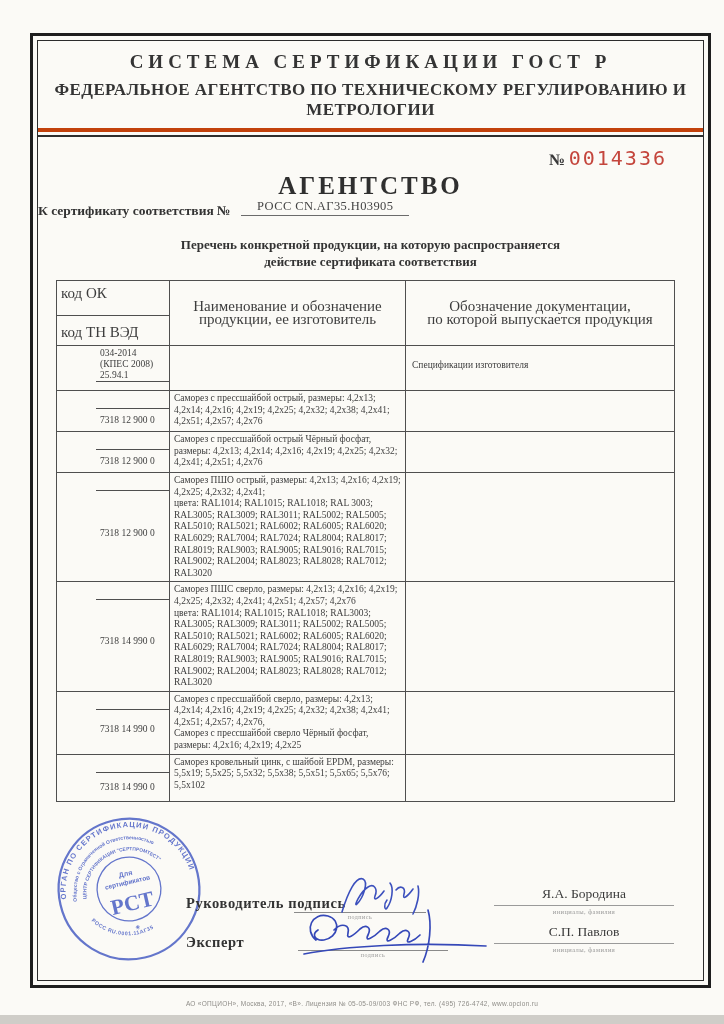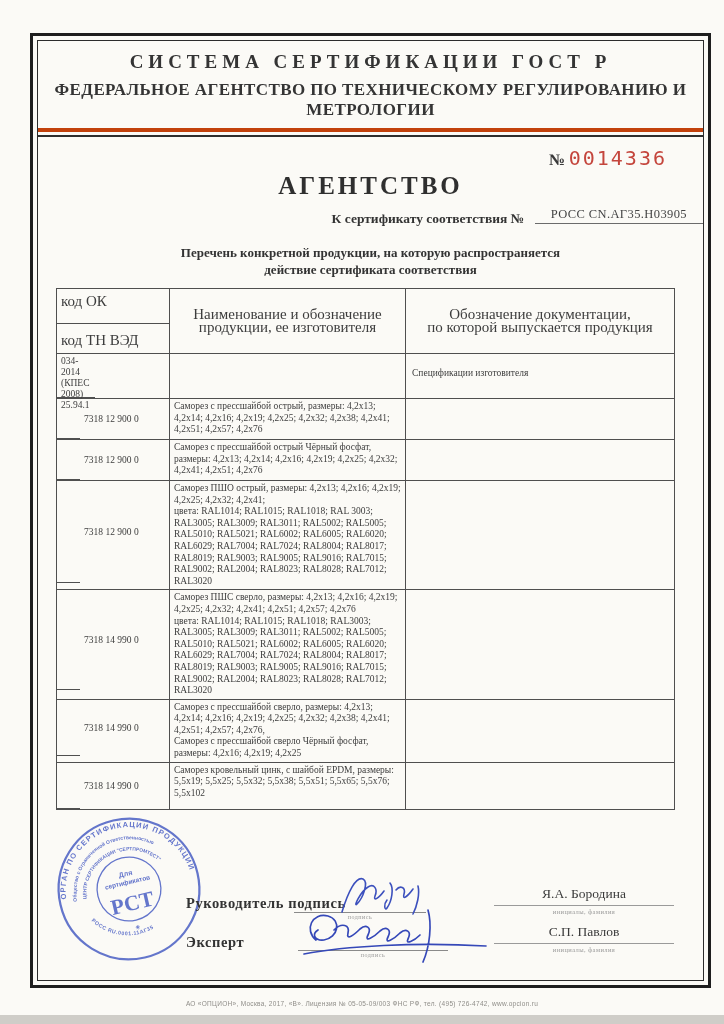--- a/index.html
+++ b/index.html
@@ -33,21 +33,21 @@
   .number-line{text-align:right;padding-right:36px;margin-top:9px;white-space:nowrap;}
   .num-sign{font-size:16px;font-weight:bold;color:#3a3a3a;}
   .num-value{
     font-family:"DejaVu Sans Mono", monospace;
     font-size:20px;color:#c4453c;letter-spacing:2px;
   }
   .appendix-title{
     text-align:center;font-weight:bold;font-size:25px;letter-spacing:3px;
     color:#2f2f2f;margin-top:2px;
   }
-  .cert-line{text-align:right;margin-top:11px;font-size:13.5px;font-weight:bold;color:#333;}
+  .cert-line{text-align:left;margin-top:3px;font-size:13.5px;font-weight:bold;color:#333;}
   .cert-value{
     display:inline-block;border-bottom:1px solid #6b6b6b;
     font-weight:normal;font-size:12.5px;color:#444;
     padding:0 16px 1px;margin-left:7px;
     transform:translateY(-5px);letter-spacing:0.4px;
   }
   .list-subtitle{
     text-align:center;font-weight:bold;font-size:13px;line-height:17px;
     color:#333;margin-top:15px;white-space:pre-line;
   }
@@ -59,21 +59,21 @@
     font-size:9.5px;color:#3d3d3d;
   }
   table.products td{border:1px solid #4f4f4f;vertical-align:top;padding:0;}
   .w-ok{width:112px}.w-prod{width:235px}.w-doc{width:268px}
   .hdr{font-size:15px;}
   .hdr-split{display:flex;flex-direction:column;height:64px;}
   .hdr-split .t{flex:0 0 30px;border-bottom:1px solid #4f4f4f;padding:4px 4px 0;}
   .hdr-split .b{flex:1;padding:8px 4px 0;}
   .hdr-center{display:flex;align-items:center;justify-content:center;height:64px;
     text-align:center;white-space:pre-line;line-height:13px;}
-  .lc{display:flex;flex-direction:row;}
+  .lc{display:flex;flex-direction:column;margin-left:39px;}
   .lc .t{flex:0 0 15px;border-bottom:1px solid #4f4f4f;padding:2px 4px 0;white-space:pre-line;line-height:11px;}
   .lc .b{flex:1;display:flex;align-items:center;padding:1px 4px;}
   .lc.first .t{flex:0 0 30px;}
   .h44{height:44px}.h40{height:40px}.h102{height:102px}.h100{height:100px}.h56{height:56px}.h46{height:46px}
   .prod-cell{padding:2px 4px !important;line-height:11.6px;white-space:pre-line;}
   .doc-cell{padding:14px 6px 2px !important;line-height:11.6px;}
 
   
   .sign-area{position:absolute;left:0;top:0;width:724px;height:1024px;pointer-events:none;}
   .stamp{position:absolute;left:54px;top:814px;transform:rotate(-13deg);opacity:0.88;}
@@ -133,21 +133,21 @@
         <tbody>
             <tr>
           <td class="w-ok hdr">
             <div class="hdr-split">
               <div class="t">код ОК</div>
               <div class="b">код ТН ВЭД</div>
             </div>
           </td>
           <td class="w-prod hdr">
             <div class="hdr-center">Наименование и обозначение
-продукции, ее изготовителя</div>
+продукции, ее изготовитель</div>
           </td>
           <td class="w-doc hdr">
             <div class="hdr-center">Обозначение документации,
 по которой выпускается продукция</div>
           </td>
         </tr>
 
         <tr>
           <td>
             <div class="lc first h44">

